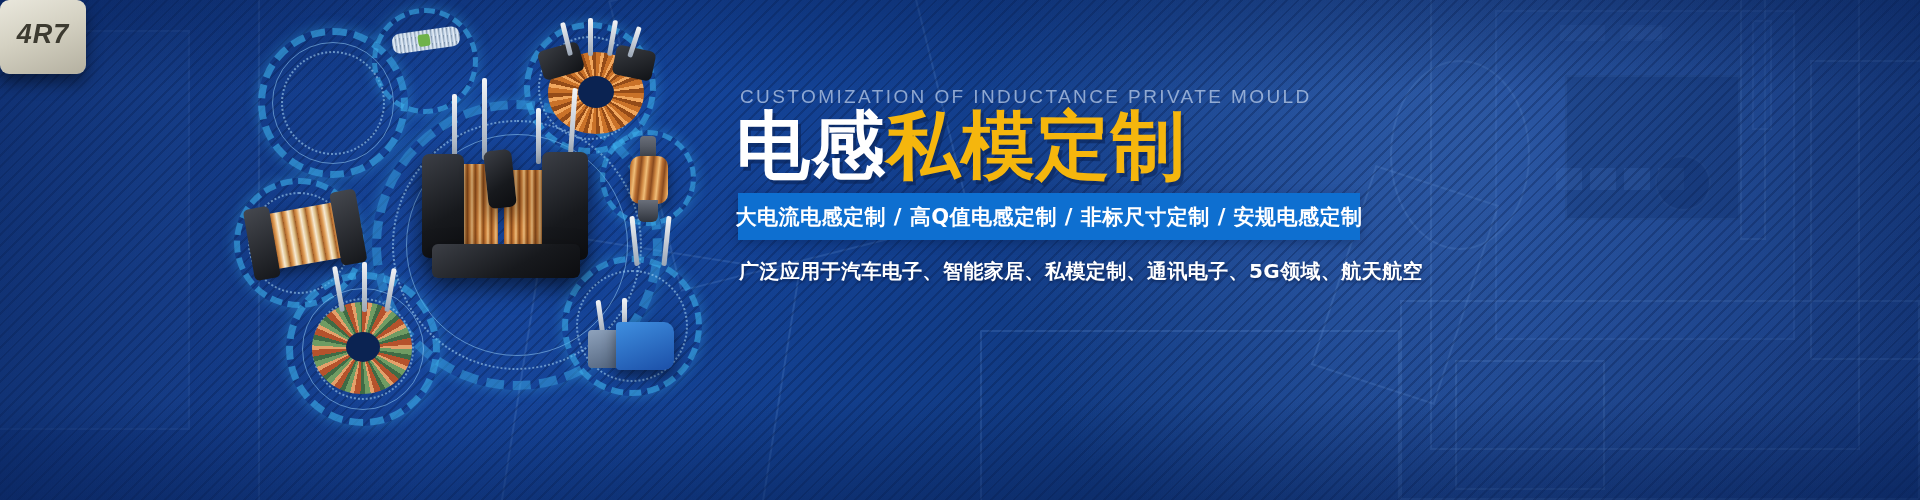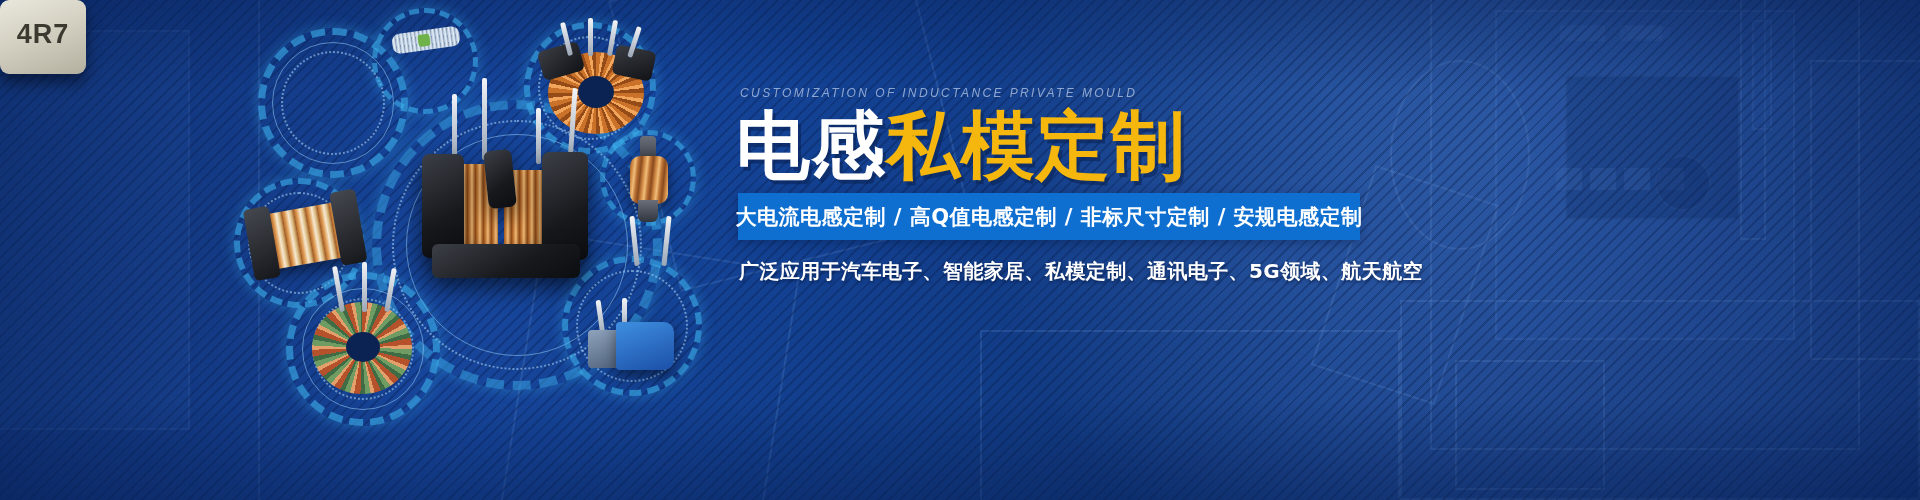--- a/index.html
+++ b/index.html
@@ -66,21 +66,21 @@
     border-radius:9px;
     box-shadow:0 9px 16px rgba(0,0,0,.45);
   }
   .smd .base{
     position:absolute;left:4px;right:4px;bottom:-11px;height:18px;
     background:linear-gradient(180deg,#4a4a48,#23242a);border-radius:4px;z-index:-1;
   }
   .smd .code{
     position:absolute;inset:0;display:flex;align-items:center;justify-content:center;
     font-family:"Liberation Sans",sans-serif;font-weight:700;font-size:27px;color:#3c3a30;
-    letter-spacing:1px;padding-bottom:6px;
+    letter-spacing:1px;padding-bottom:6px;font-style:italic;
   }
 
   
   .toroid{border-radius:50%;}
   .toroid .hole{
     position:absolute;border-radius:50%;background:#0b2352;
   }
   .wind{
     position:absolute;inset:0;border-radius:50%;
     background:repeating-conic-gradient(from 0deg,
@@ -120,25 +120,24 @@
     position:absolute;left:600px;top:322px;width:58px;height:48px;
     background:linear-gradient(160deg,#3f8fe0,#1b4fa8);border-radius:4px 10px 10px 4px;
     box-shadow:0 6px 14px rgba(0,0,0,.45);
   }
 
   
   .content{position:absolute;left:736px;top:0;width:1184px;height:500px;}
 
   .eng{
     position:absolute;left:4px;top:86px;
-    font-size:12px;letter-spacing:2.4px;
+    font-size:19px;letter-spacing:2.4px;
     color:rgba(206,222,245,.66);
     font-family:"Liberation Sans",sans-serif;
     white-space:nowrap;
-    font-style:italic;
   }
 
   .headline{
     position:absolute;left:0px;top:108px;
     font-size:74px;font-weight:700;line-height:1;
     letter-spacing:1px;white-space:nowrap;
     font-family:"DejaVu Sans","Liberation Sans",sans-serif;
   }
   .headline .w{color:#ffffff;text-shadow:3px 4px 0 rgba(9,33,82,.55);}
   .headline .g{color:#f5b60d;text-shadow:3px 4px 0 rgba(9,33,82,.55);}

